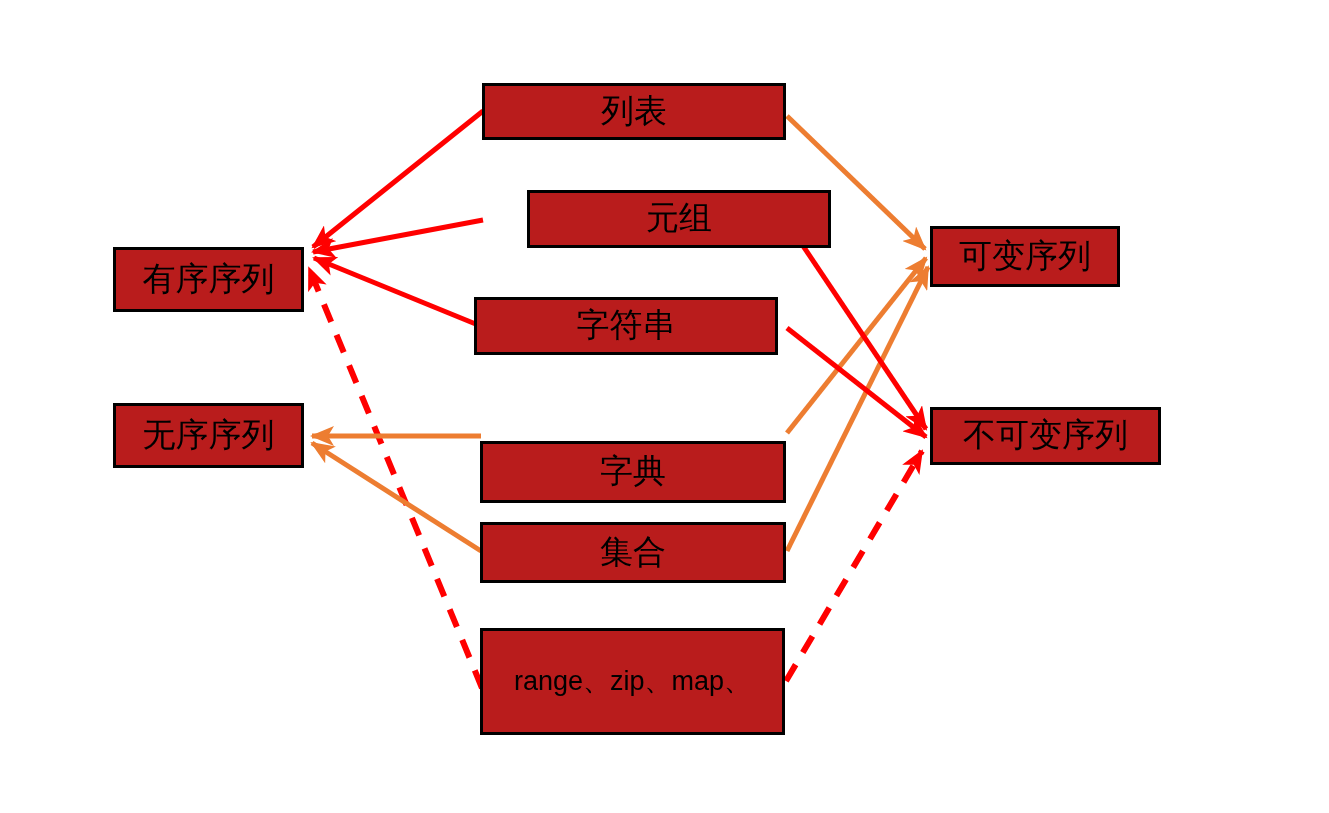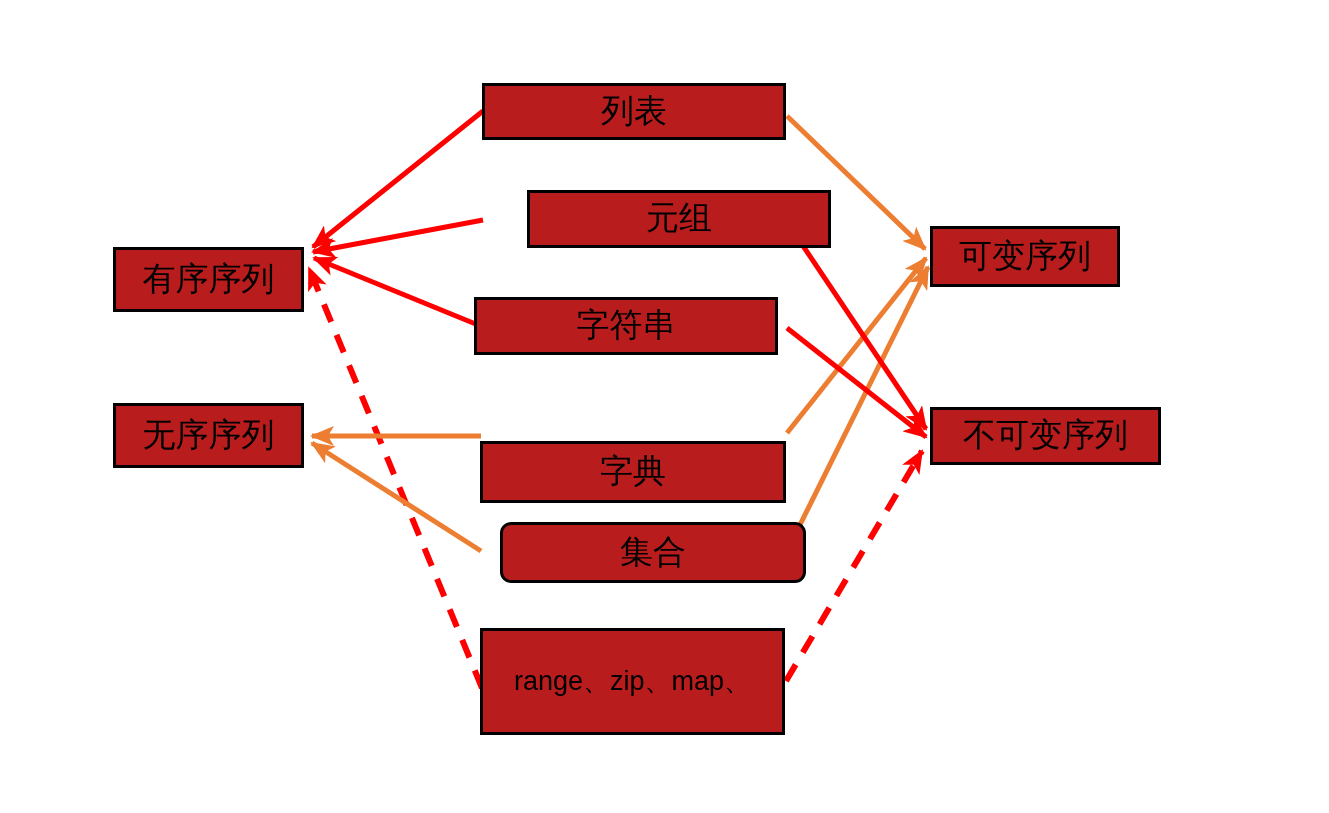--- a/index.html
+++ b/index.html
@@ -41,21 +41,21 @@
     line-height: 1.45;
     flex-direction: row;
   }
   
   .n-ordered   { left: 113px; top: 219px; width: 191px; height: 65px; margin-top: 28px; }
   .n-unordered { left: 113px; top: 403px; width: 191px; height: 65px; }
   .n-list      { left: 482px; top:  83px; width: 304px; height: 57px; }
   .n-tuple     { left: 482px; top: 190px; width: 304px; height: 58px; margin-left: 45px; }
   .n-string    { left: 460px; top: 297px; width: 304px; height: 58px; margin-left: 14px; }
   .n-dict      { left: 480px; top: 405px; width: 306px; height: 62px; margin-top: 36px; }
-  .n-set       { left: 500px; top: 522px; width: 306px; height: 61px; border-radius: 11px; }
+  .n-set       { left: 480px; top: 522px; width: 306px; height: 61px; }
   .n-iter      { left: 480px; top: 628px; width: 305px; height: 107px; }
   .n-mutable   { left: 930px; top: 226px; width: 190px; height: 61px; }
   .n-immutable { left: 930px; top: 407px; width: 231px; height: 58px; }
 
   .edge { fill: none; stroke-width: 5px; stroke-linecap: butt; }
   .edge.dashed { stroke-width: 6px; stroke-dasharray: 19 14; }
 </style>
 </head>
 <body>
 

